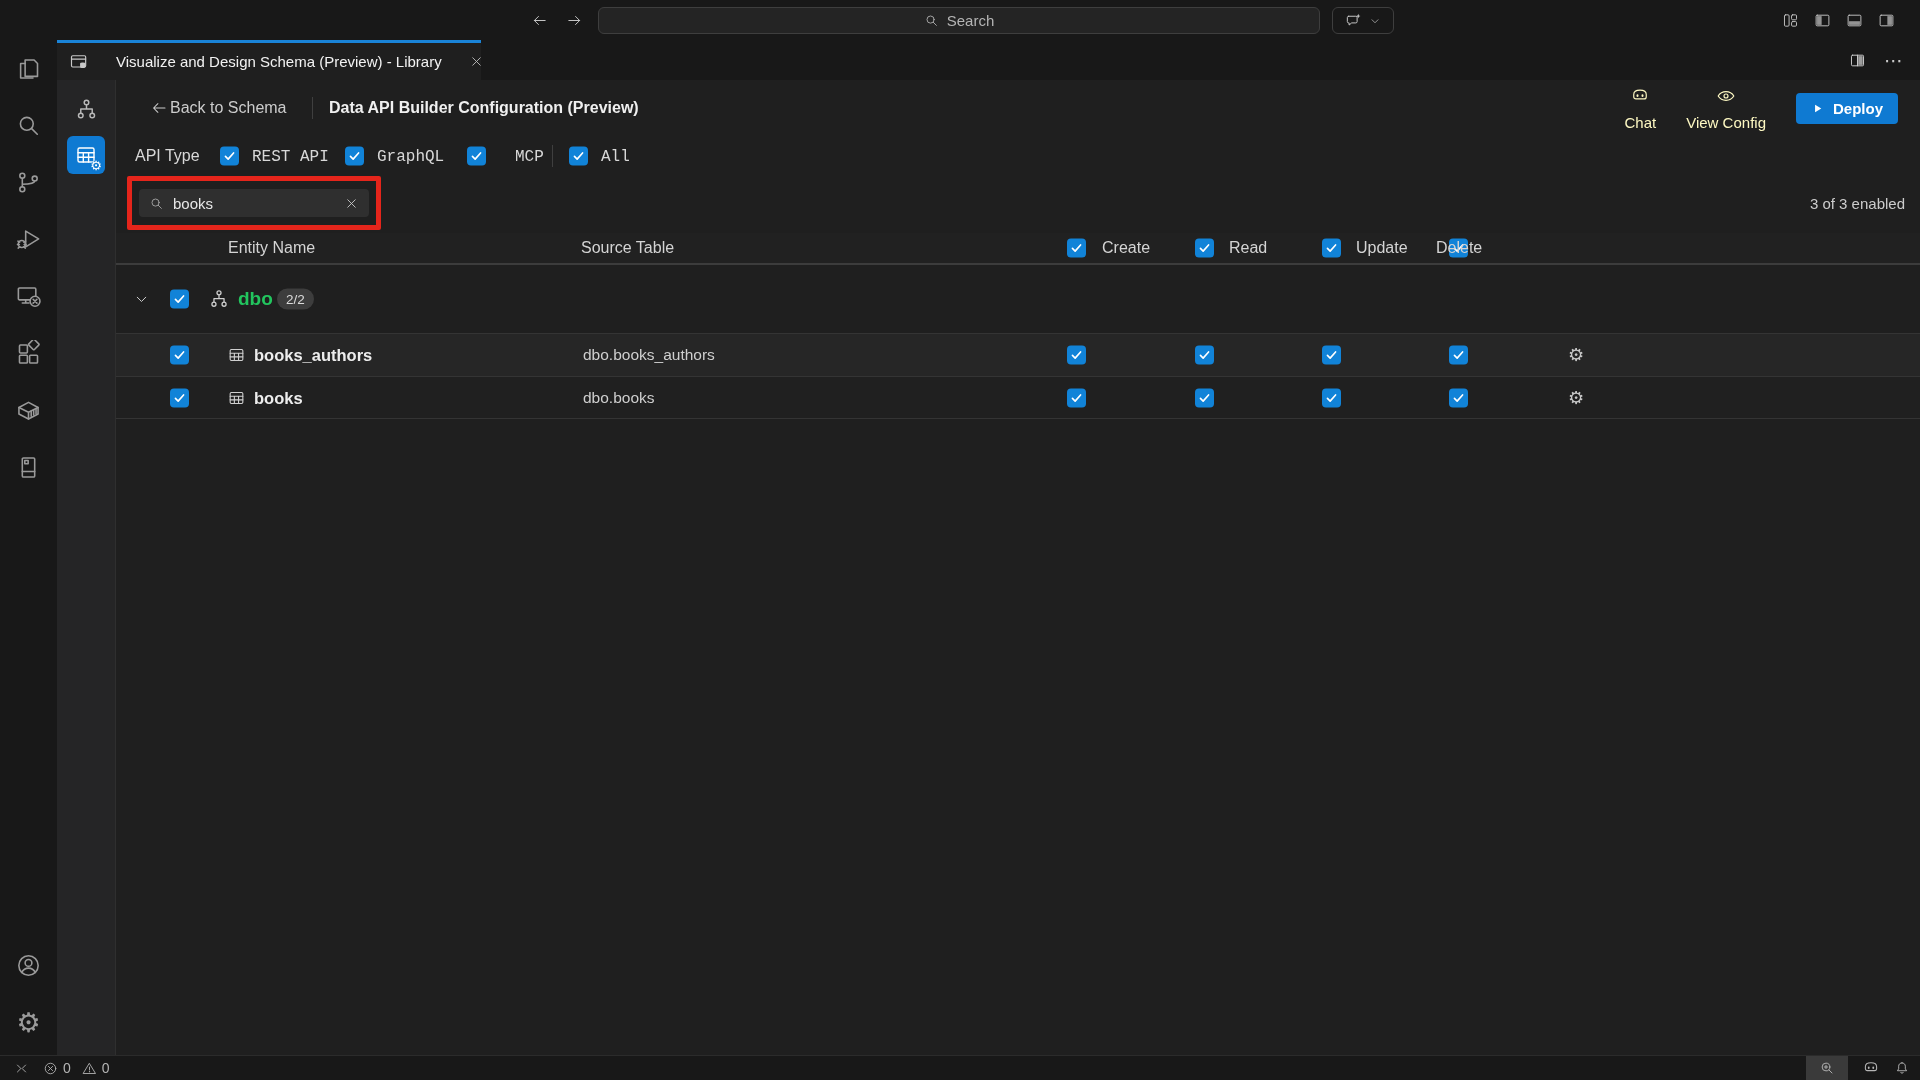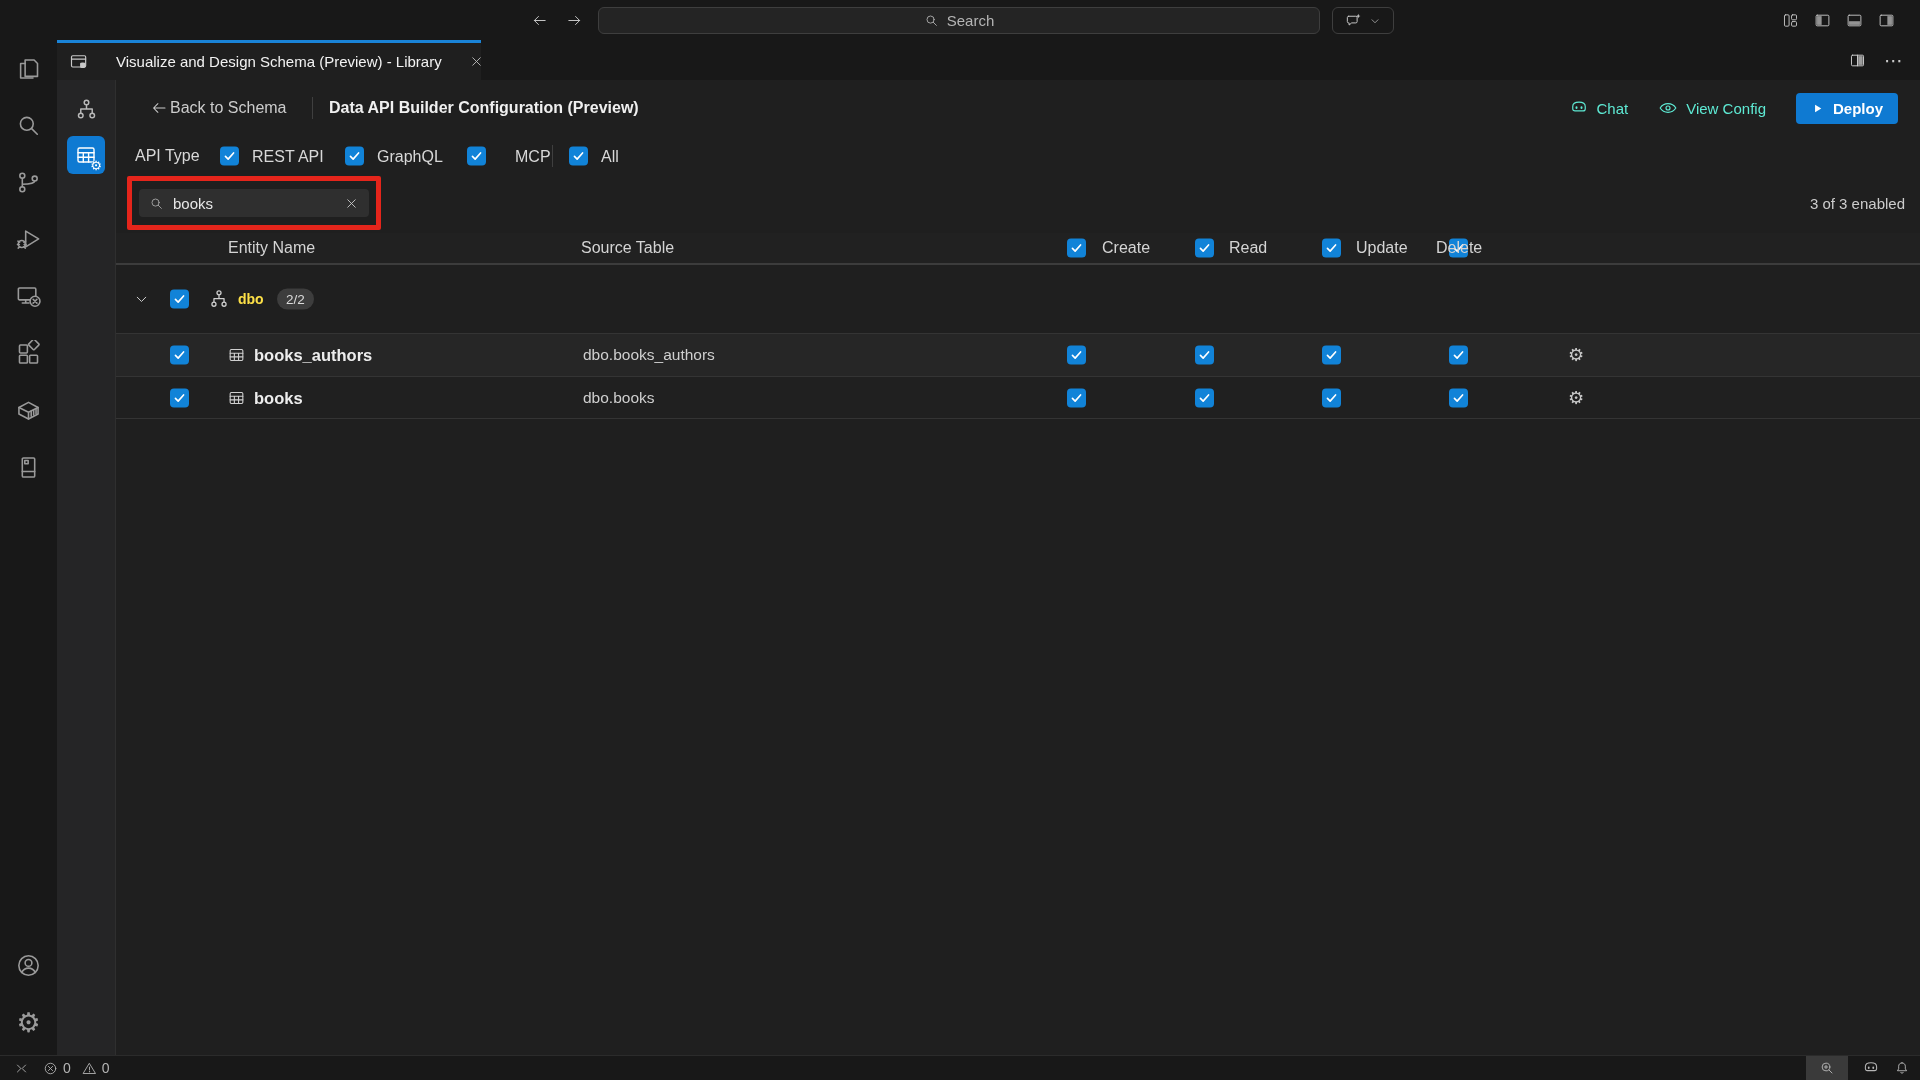--- a/index.html
+++ b/index.html
@@ -44,28 +44,28 @@
 
   
   .main { position:absolute; left:116px; top:80px; width:1804px; height:975px; background:#1f1f1f; }
 
   .panel-header { position:relative; height:56px; }
   .back-link { position:absolute; left:34px; top:0; height:56px; display:flex; align-items:center; gap:2px; color:#cccccc; font-size:16px; cursor:pointer; }
   .hdr-divider { position:absolute; left:196px; top:17px; width:1px; height:22px; background:#3f3f3f; }
   .panel-title { position:absolute; left:213px; top:0; height:56px; display:flex; align-items:center;
     font-size:16px; font-weight:bold; color:#f0f0f0; }
   .hdr-actions { position:absolute; right:22px; top:0; height:56px; display:flex; align-items:center; gap:30px; }
-  .hdr-action { display:flex; align-items:center; gap:8px; font-size:15px; color:#5eead4; cursor:pointer; }
+  .hdr-action { display:flex; align-items:center; gap:8px; font-size:15px; color:#fef9c3; cursor:pointer;flex-direction:column; }
   .deploy-btn { height:31px; background:#0f7ad2; border:none; border-radius:4px; color:#ffffff;
     display:flex; align-items:center; gap:9px; padding:0 15px; font-size:15px; font-weight:600;
     font-family:inherit; cursor:pointer; }
 
   .filter-row { position:relative; height:40px; font-size:16px; color:#d8d8d8; }
   .filter-label { position:absolute; left:19px; top:50%; transform:translateY(-50%); }
-  .cb-item { position:absolute; top:50%; transform:translateY(-50%); display:flex; align-items:center; gap:13px; cursor:pointer; }
+  .cb-item { position:absolute; top:50%; transform:translateY(-50%); display:flex; align-items:center; gap:13px; cursor:pointer;font-family:Liberation Mono, monospace; }
   .cb-rest { left:104px; } .cb-graphql { left:229px;justify-content:flex-end; } .cb-mcp { left:351px;gap:29px; } .cb-all { left:453px; }
   .filter-divider { position:absolute; left:436px; top:9px; width:1px; height:22px; background:#3f3f3f; }
 
   .cbx { width:19px; height:19px; border-radius:4px; background:#1183d8; display:flex; align-items:center; justify-content:center;
     color:#ffffff; flex:none; cursor:pointer; }
 
   .search-zone { position:relative; height:57px; }
   .red-box { position:absolute; left:11px; top:0; width:254px; height:54px; border:5px solid #e5251b; border-radius:2px;
     display:flex; align-items:center; justify-content:center; }
   .entity-search { width:230px; height:28px; background:#2f2f2f; border-radius:4px; display:flex; align-items:center;
@@ -77,21 +77,21 @@
   .thead .cell, .trow .cell, .group-row .cell { position:absolute; top:50%; transform:translateY(-50%); white-space:nowrap; }
   .c-entity-h { left:112px; } .c-source-h { left:465px; }
   .c-cb1 { left:951px; } .c-cb2 { left:1079px; } .c-cb3 { left:1206px; } .c-cb4 { left:1333px; }
   .c-lbl1 { left:986px; } .c-lbl2 { left:1113px; } .c-lbl3 { left:1240px; } .c-lbl4 { left:1320px; }
   .c-gear { left:1452px; }
 
   .group-row { position:relative; height:68px; }
   .g-chevron { left:17px; color:#cfcfcf; cursor:pointer; }
   .g-check { left:54px; }
   .g-icon { left:92px; color:#cfcfcf; }
-  .g-name { left:122px; font-size:14px; font-weight:bold; color:#fde047; }
+  .g-name { left:122px; font-size:19px; font-weight:bold; color:#22c55e; }
   .g-badge { left:161px; background:#3d3d3d; border-radius:11px; padding:3px 9px; font-size:13.5px; color:#dadada; }
 
   .trow { position:relative; height:43px; border-top:1px solid #343434; }
   .trow.alt { background:#262626; }
   .trow.base { background:#202020; border-bottom:1px solid #343434; }
   .r-check { left:54px; }
   .r-icon { left:111px; color:#cfcfcf; }
   .r-entity { left:138px; font-size:16.5px; font-weight:bold; color:#ededed; }
   .r-source { left:467px; font-size:15.5px; color:#cfcfcf; }
   .row-gear { font-family:"DejaVu Sans",sans-serif; font-size:18px; color:#c8c8c8; cursor:pointer; line-height:1; }

